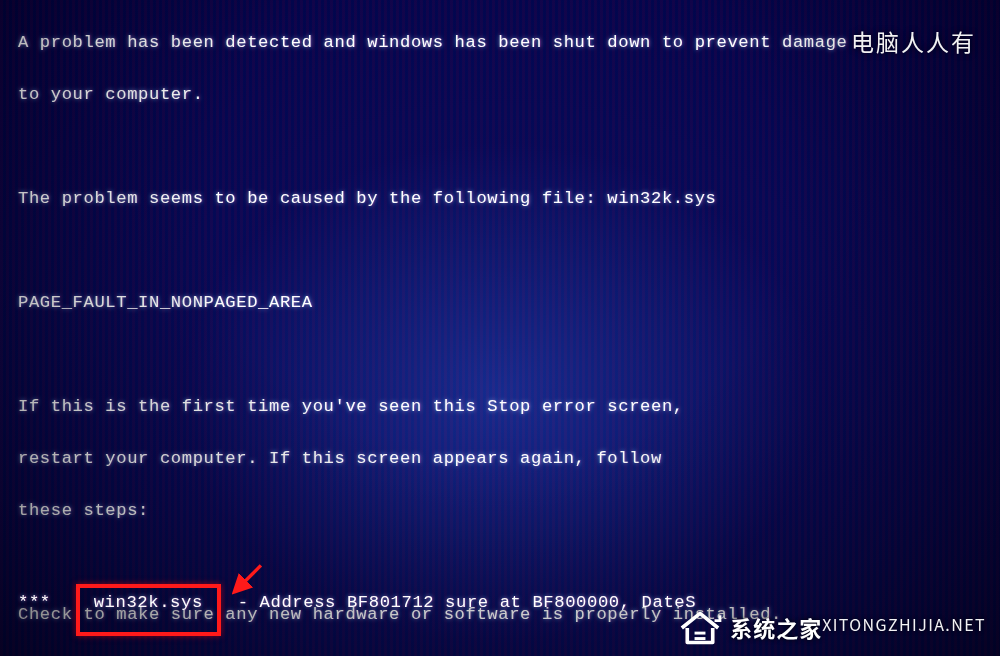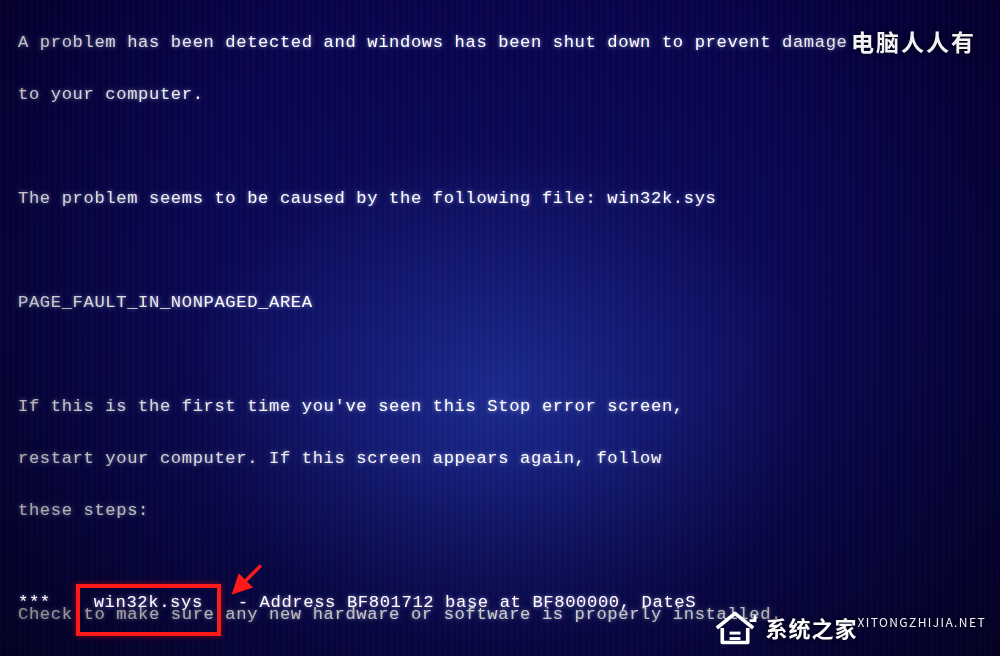--- a/index.html
+++ b/index.html
@@ -96,21 +96,21 @@
     z-index: 7;
     pointer-events: none;
   }
 
   .watermark-top {
     position: absolute;
     top: 24px;
     right: 24px;
     font-family: "Microsoft YaHei","PingFang SC","Noto Sans CJK SC",sans-serif;
     font-size: 23px;
-    font-weight: 700;
+    font-weight: 400;
     color: #f2f2f2;
     letter-spacing: 2px;
     text-shadow: 0 0 6px rgba(0,0,0,0.8);
     z-index: 8;
   }
 
   .watermark-bottom {
     position: absolute;
     right: 14px;
     bottom: 8px;
@@ -123,21 +123,21 @@
     text-shadow: 0 0 5px rgba(0,0,0,0.9);
   }
   .watermark-bottom .logo {
     width: 44px; height: 40px;
     display:flex;align-items:center;justify-content:center;
   }
   .watermark-bottom .txt {
     display:flex;line-height:1.05;
   }
   .watermark-bottom .brand { font-size: 22px; font-weight:700; letter-spacing:1px;}
-  .watermark-bottom .url   { font-size: 12px; letter-spacing:1.4px; opacity:0.95;}
+  .watermark-bottom .url   { font-size: 16px; letter-spacing:1.4px; opacity:0.95;}
 
 </style>
 </head>
 <body>
 
 <div class="scan-overlay"></div>
 <div class="vignette"></div>
 
 <div class="bsod">
 <span class="blk">A problem has been detected and windows has been shut down to prevent damage</span>
@@ -162,21 +162,21 @@
 
 
 
 
 
 </div>
 
 <div class="tech-line">
   <span class="stars">***</span>
   <span class="highlight-box">win32k.sys</span>
-  <span> - Address BF801712 base at BF800000, DateS</span>
+  <span> - Address BF801712 sure at BF800000, DateS</span>
 </div>
 
 <svg class="arrow" viewBox="0 0 40 40">
   <defs>
     <marker id="ah" markerWidth="8" markerHeight="8" refX="3" refY="3" orient="auto">
       <path d="M0,0 L6,3 L0,6 Z" fill="#ff1a1a"></path>
     </marker>
   </defs>
   <path d="M34,4 L8,30" stroke="#ff1a1a" stroke-width="4" fill="none" marker-end="url(#ah)"></path>
 </svg>

